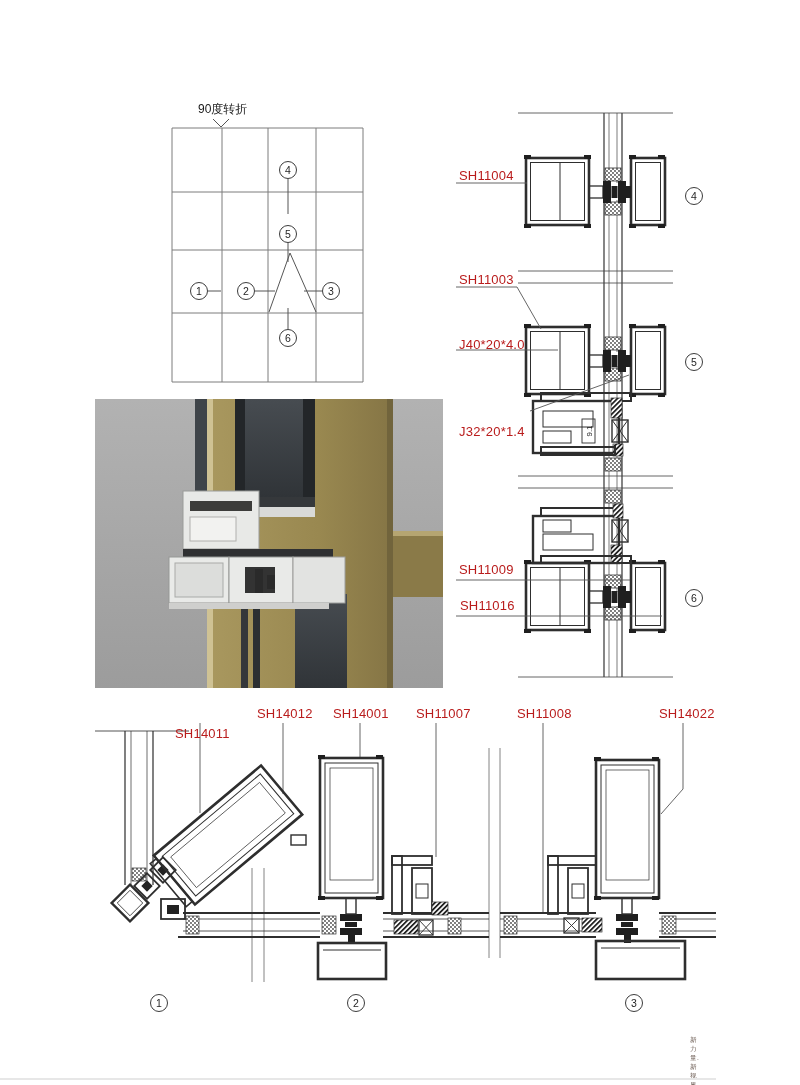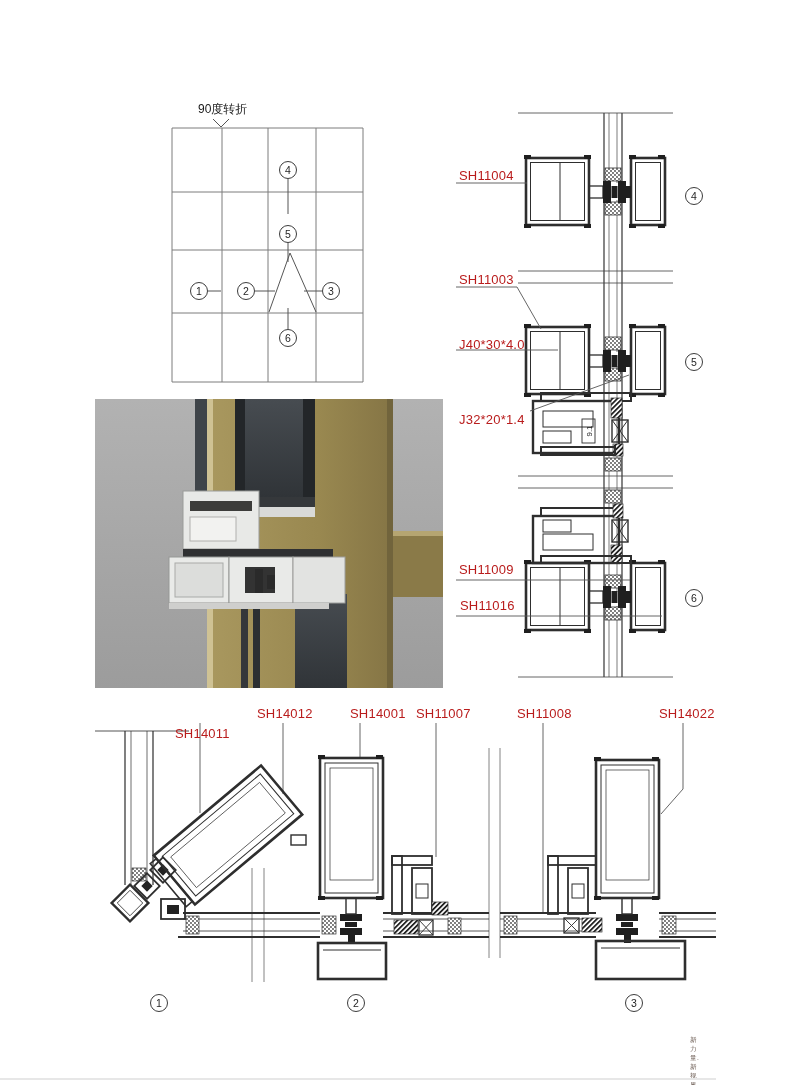--- a/index.html
+++ b/index.html
@@ -184,22 +184,22 @@
       <path d="M456 287H517 L541 329"></path>
       <path d="M456 350H558"></path>
       <path d="M530 411L629 375"></path>
       <path d="M456 580H630"></path>
       <path d="M456 616H662"></path>
     </g>
   </svg>
 
   <div class="lbl" style="left:459px;top:168px">SH11004</div>
   <div class="lbl" style="left:459px;top:272px">SH11003</div>
-  <div class="lbl" style="left:459px;top:337px">J40*30*4.0</div>
-  <div class="lbl" style="left:459px;top:412px">J32*20*1.4</div>
+  <div class="lbl" style="left:459px;top:337px">J40*20*4.0</div>
+  <div class="lbl" style="left:459px;top:424px">J32*20*1.4</div>
   <div class="lbl" style="left:459px;top:562px">SH11009</div>
   <div class="lbl" style="left:460px;top:598px">SH11016</div>
 
   <div class="co" style="left:685px;top:187px">4</div>
   <div class="co" style="left:685px;top:353px">5</div>
   <div class="co" style="left:685px;top:589px">6</div>
 
   <svg class="draw" style="left:90px;top:695px;width:650px;height:315px" viewBox="90 695 650 315">
     <defs>
       <pattern id="spcB" width="4" height="4" patternUnits="userSpaceOnUse">
@@ -318,21 +318,21 @@
       <rect x="568" y="868" width="20" height="46" stroke-width="1.8"></rect>
       <rect x="572" y="884" width="12" height="14" stroke-width="1"></rect>
       <rect x="582" y="918" width="20" height="14" fill="url(#dnsB)" stroke-width="0.7"></rect>
       <rect x="564" y="918" width="15" height="15" stroke-width="1.3"></rect>
       <path d="M564 918L579 933 M579 918L564 933" stroke-width="0.9"></path>
     </g>
   </svg>
 
   <div class="lbl" style="left:175px;top:726px">SH14011</div>
   <div class="lbl" style="left:257px;top:706px">SH14012</div>
-  <div class="lbl" style="left:350px;top:706px">SH14001</div>
+  <div class="lbl" style="left:333px;top:706px">SH14001</div>
   <div class="lbl" style="left:416px;top:706px">SH11007</div>
   <div class="lbl" style="left:517px;top:706px">SH11008</div>
   <div class="lbl" style="left:659px;top:706px">SH14022</div>
 
   <div class="co" style="left:150px;top:994px">1</div>
   <div class="co" style="left:347px;top:994px">2</div>
   <div class="co" style="left:625px;top:994px">3</div>
 
   <div id="footer">
     <span class="tagline">新力量.新视界</span>

